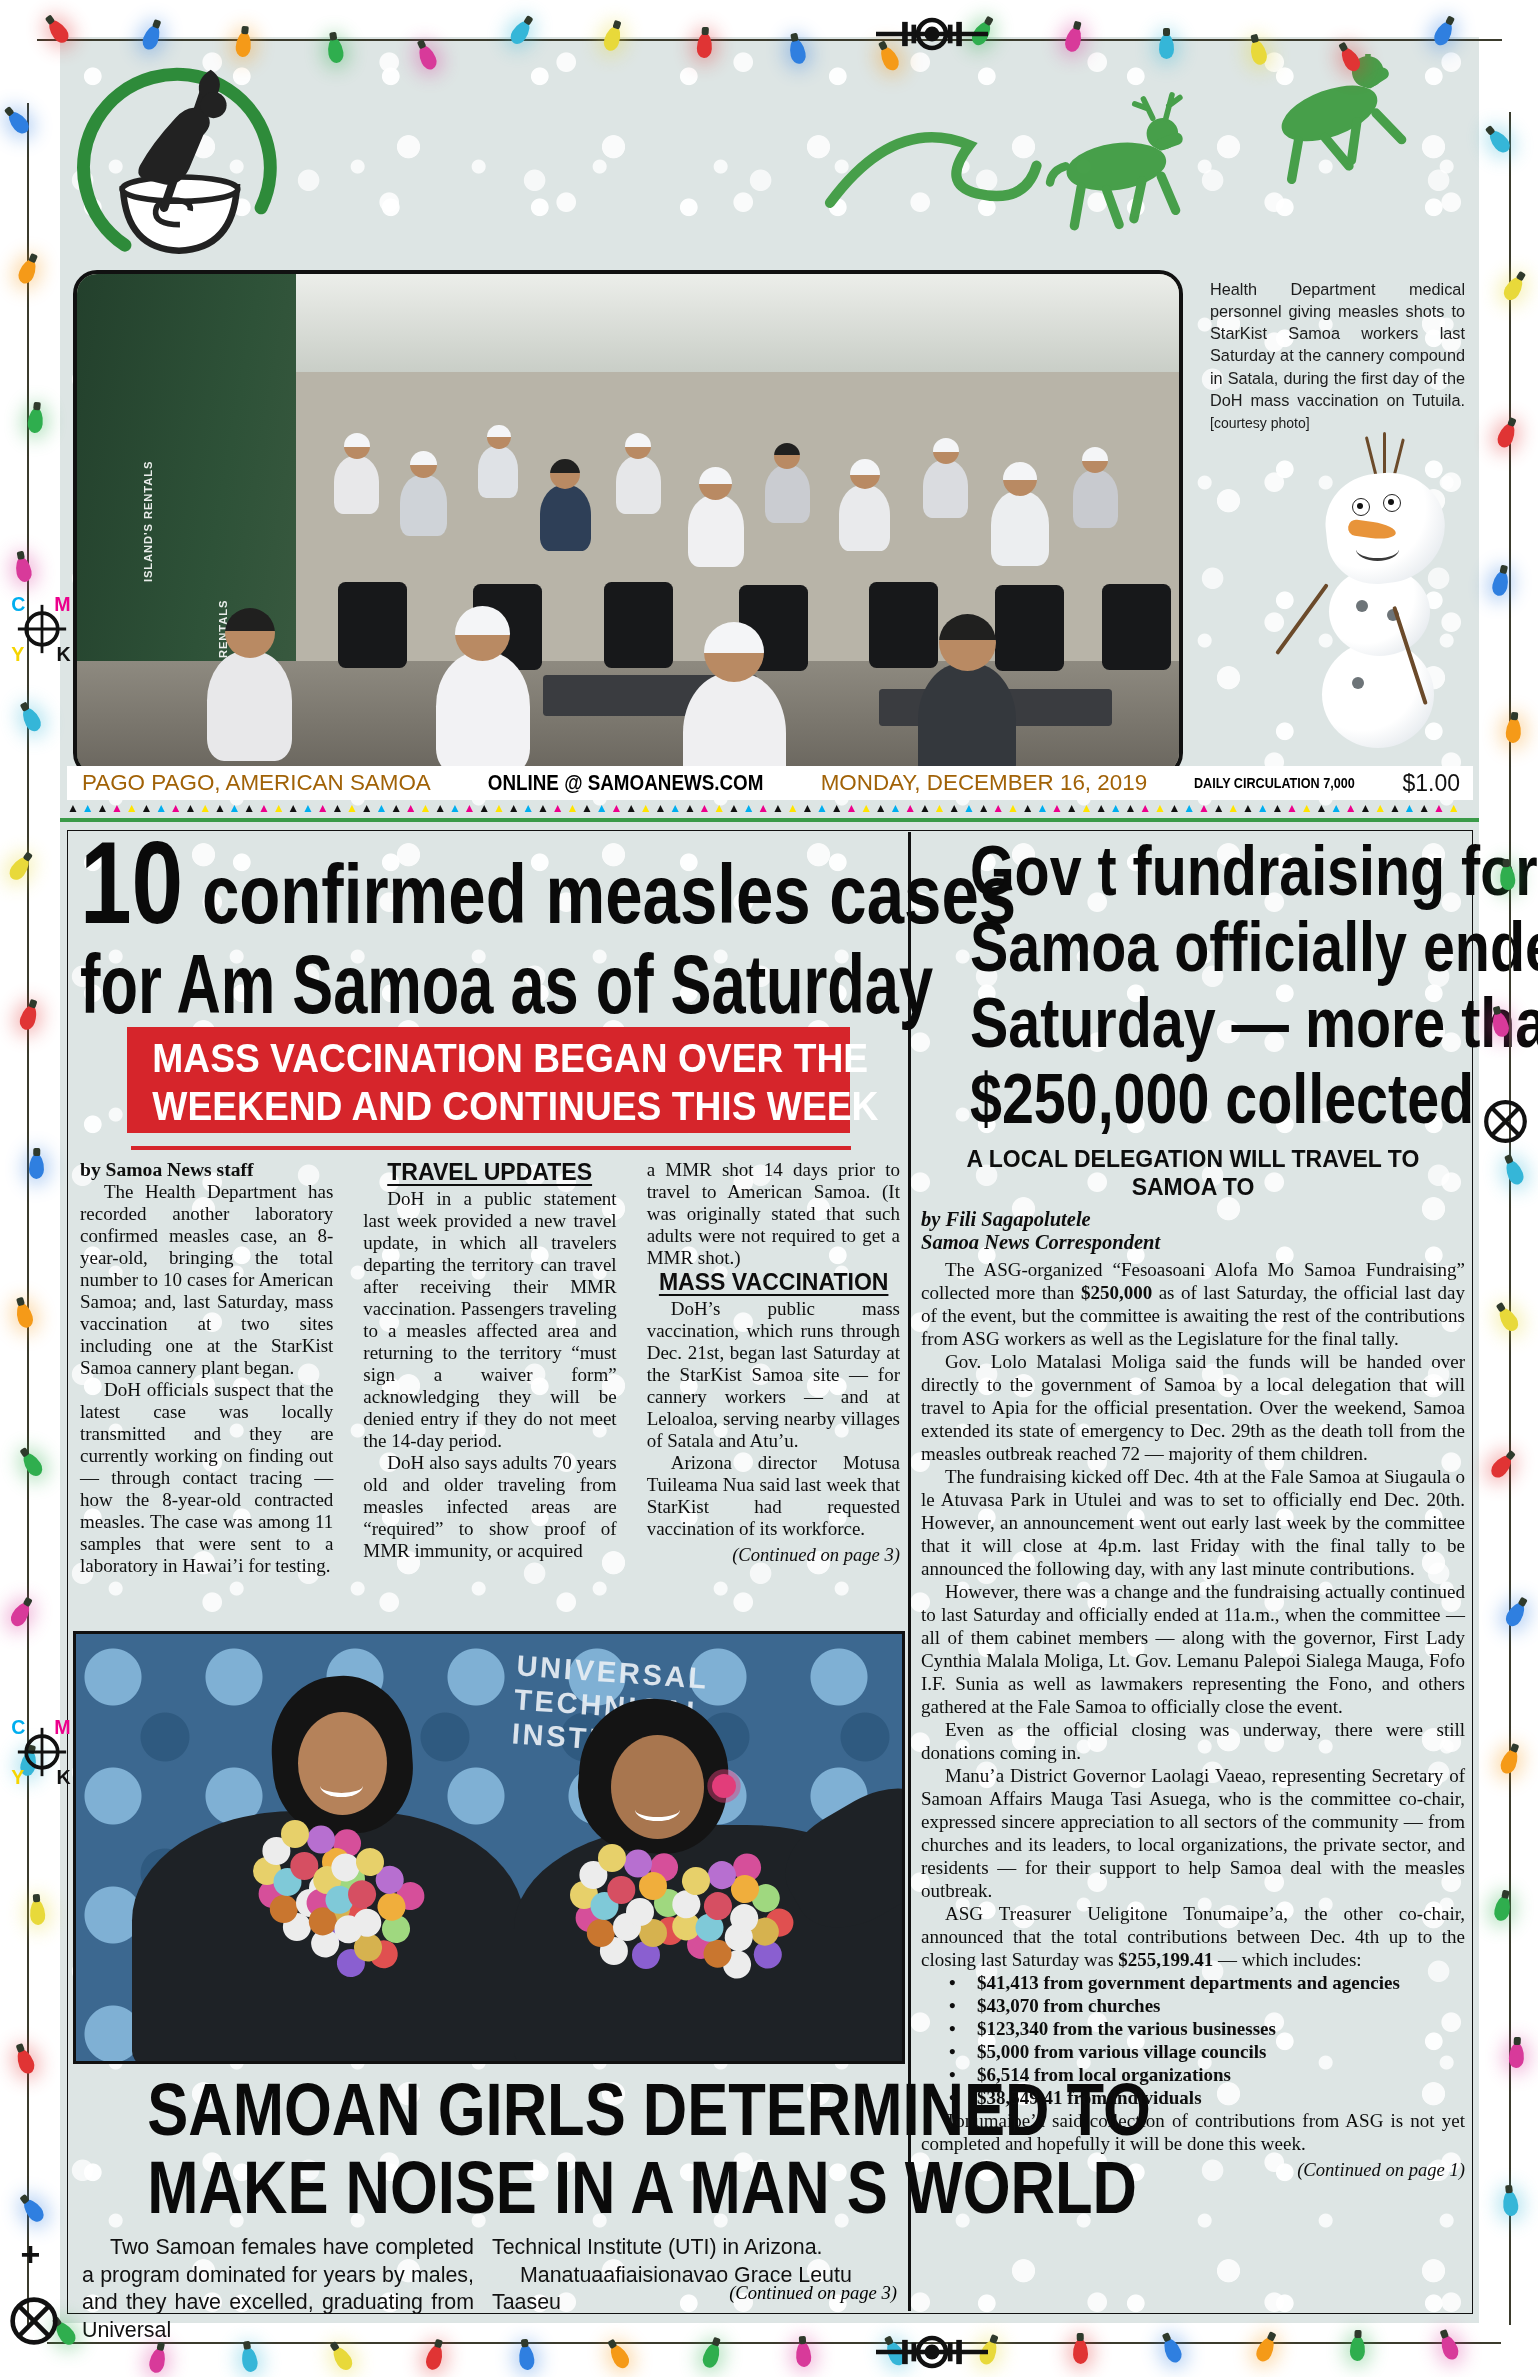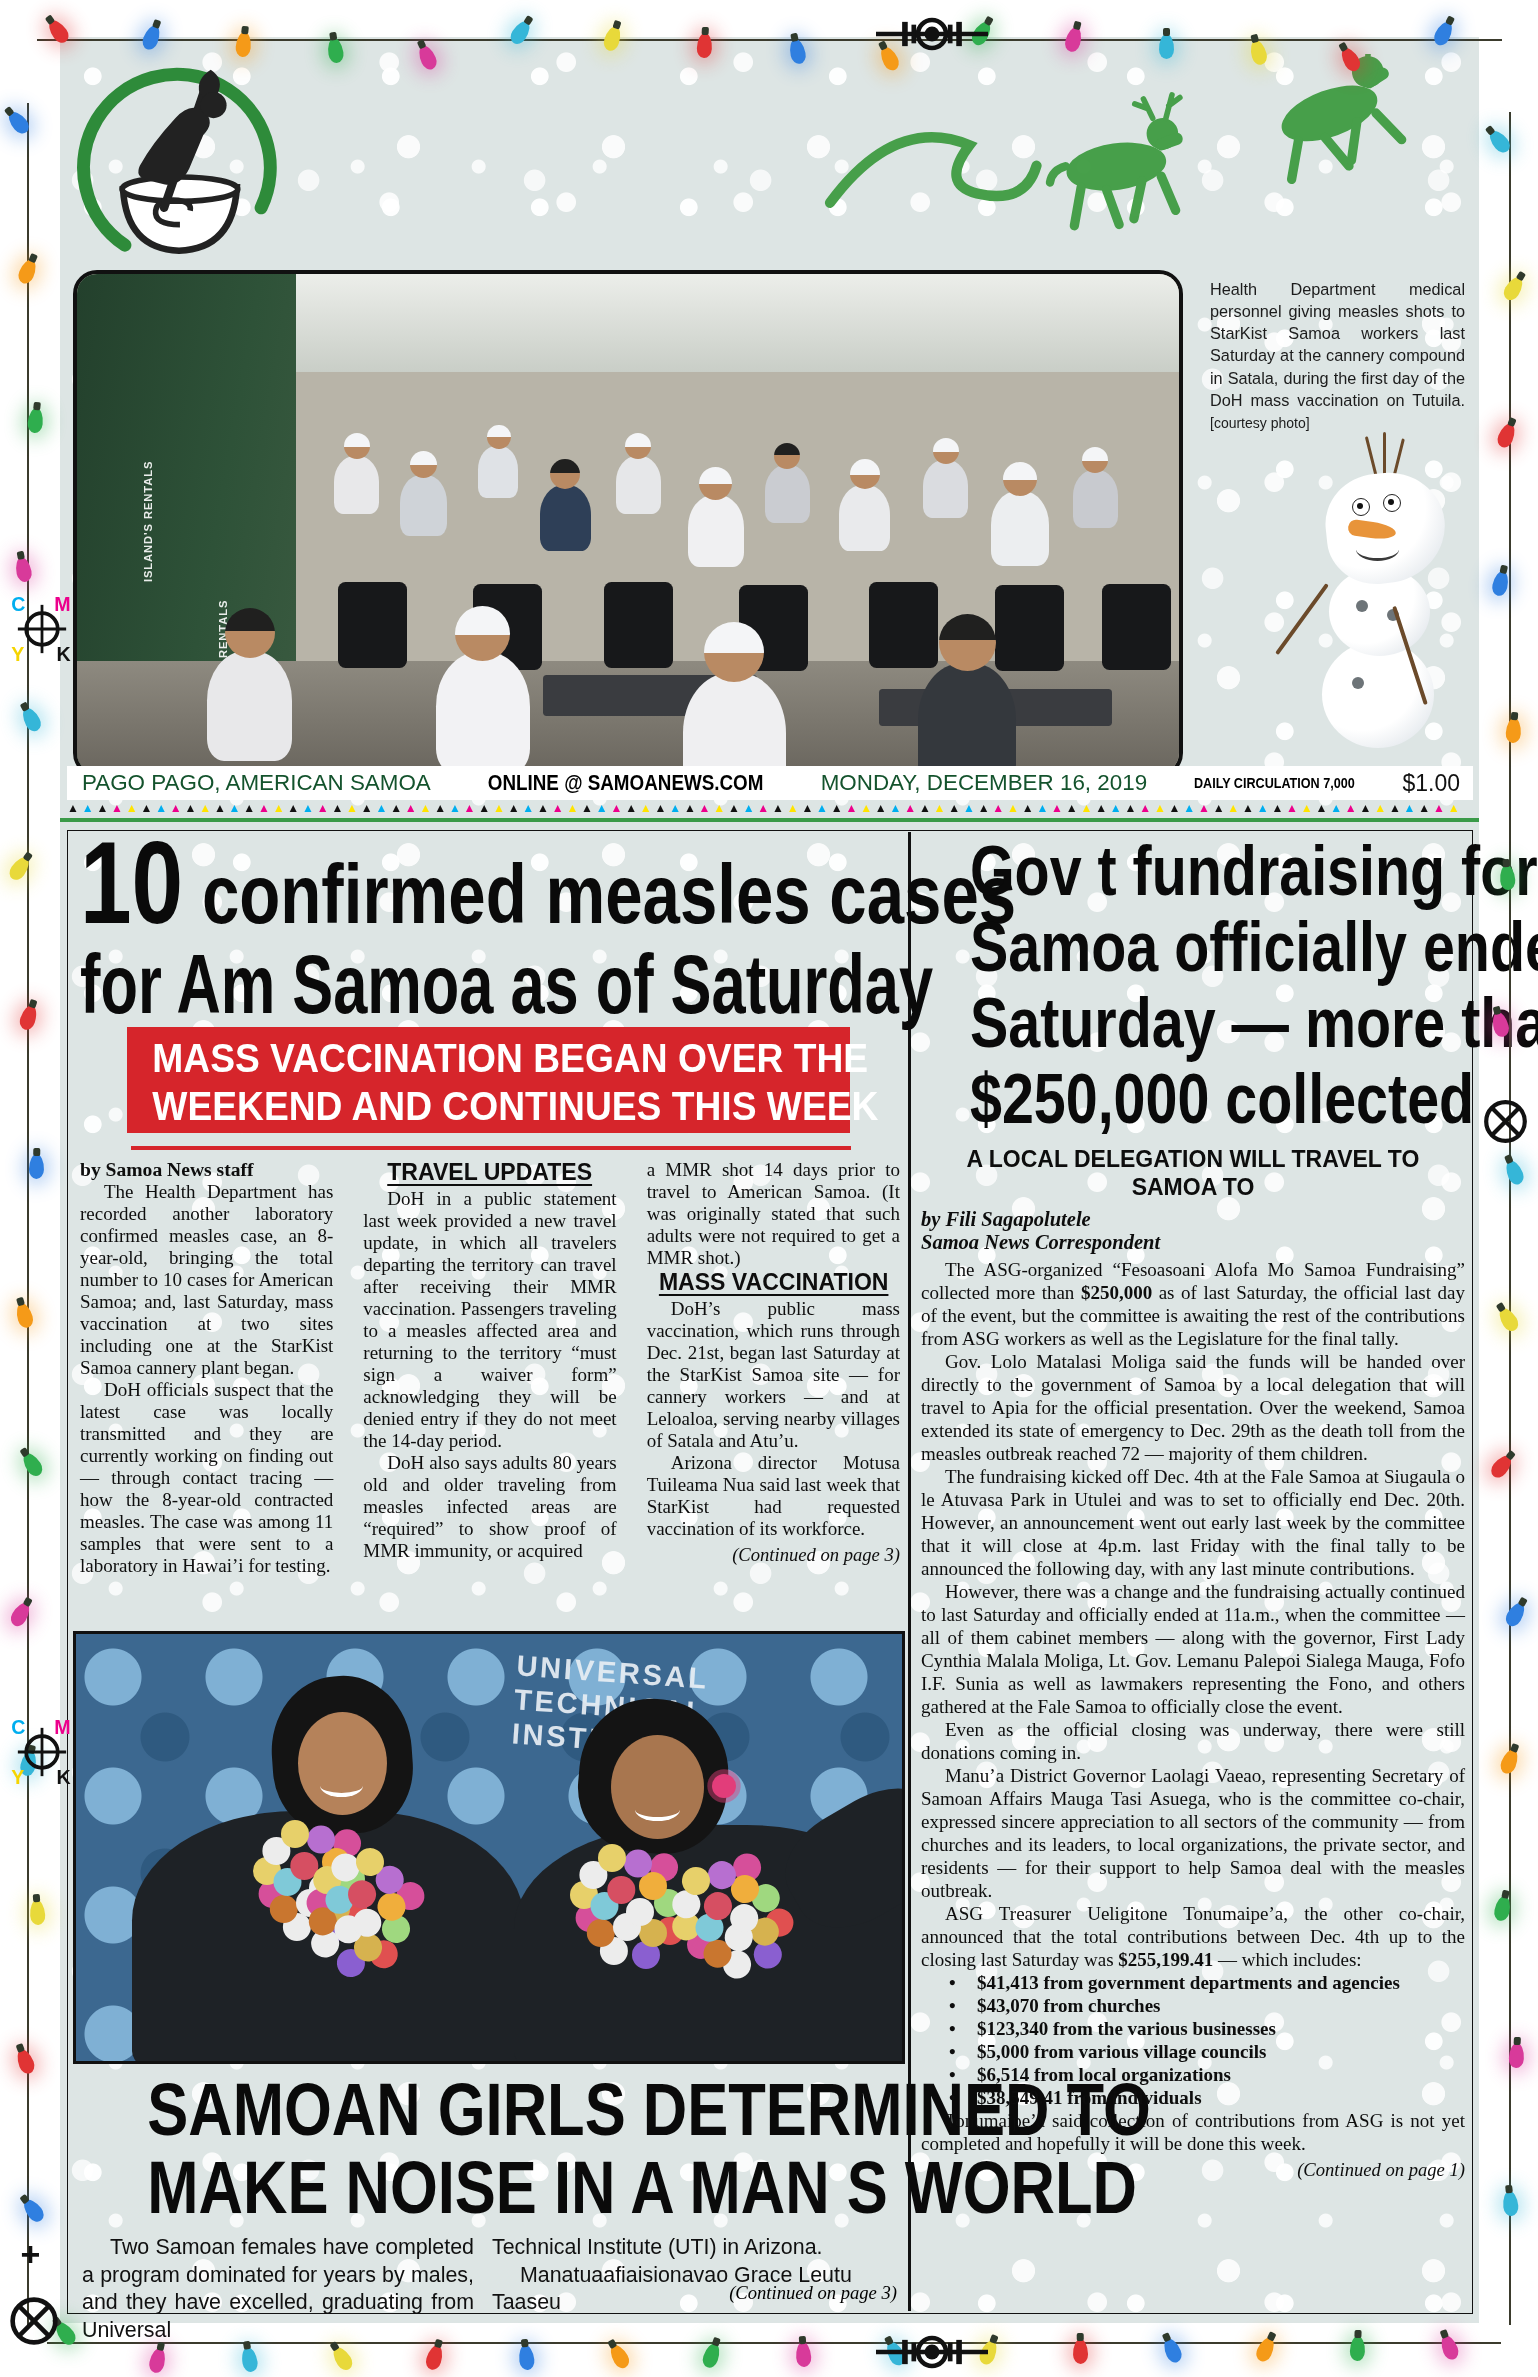--- a/index.html
+++ b/index.html
@@ -76,21 +76,21 @@
   .o-eye i{position:absolute;left:3.7px;top:3.7px;width:6.5px;height:6.5px;background:#111;border-radius:50%;display:block;}
   .o-nose{width:48px;height:16px;background:#e8943a;border-radius:9.3px 60% 60% 9.3px;transform:rotate(8deg);}
   .o-mouth{width:43px;height:20.5px;border-bottom:3.7px solid #3a3a3a;border-radius:0 0 50% 50%;}
   .o-btn{width:12px;height:12px;background:#6d7478;border-radius:50%;}
   .o-arm{width:3.7px;background:#6b4a2a;border-radius:1.9px;}
 
   
   .infobar{position:absolute;left:67px;top:766px;width:1406px;height:34px;background:#fff;
     display:flex;align-items:center;justify-content:space-between;
     padding:0 13px 0 15px;box-sizing:border-box;z-index:12;}
-  .ib-loc,.ib-date{font-size:22.4px;color:#14532d;letter-spacing:0;}
+  .ib-loc,.ib-date{font-size:22.4px;color:#a16207;letter-spacing:0;}
   .ib-online{font-size:21.4px;font-weight:bold;transform:scaleX(.88);}
   .ib-circ{font-size:14px;font-weight:bold;transform:scaleX(.9);}
   .ib-price{font-size:23px;color:#111;}
   .tri-row{position:absolute;left:67px;top:800px;width:1406px;height:17px;overflow:hidden;
     font-size:12px;letter-spacing:2.8px;line-height:17px;z-index:12;white-space:nowrap;}
   .green-rule{position:absolute;left:60px;top:818px;width:1419px;height:3.7px;background:#3a9a48;z-index:12;}
 
   
   .frame{position:absolute;left:67px;top:830px;width:1404px;height:1482px;
     border:1.9px solid #111;z-index:3;}
@@ -361,21 +361,21 @@
 
   <div class="lead-cols serif">
     <div class="lead-col">
       <p class="byline-lead">by Samoa News staff</p>
       <p>The Health Department has recorded another laboratory confirmed measles case, an 8-year-old, bringing the total number to 10 cases for American Samoa; and, last Saturday, mass vaccination at two sites including one at the StarKist Samoa cannery plant began.</p>
       <p>DoH officials suspect that the latest case was locally transmitted and they are currently working on finding out — through contact tracing — how the 8-year-old contracted measles. The case was among 11 samples that were sent to a laboratory in Hawai’i for testing.</p>
     </div>
     <div class="lead-col">
       <div class="col-heading">TRAVEL UPDATES</div>
       <p>DoH in a public statement last week provided a new travel update, in which all travelers departing the territory can travel after receiving their MMR vaccination. Passengers traveling to a measles affected area and returning to the territory “must sign a waiver form” acknowledging they will be denied entry if they do not meet the 14-day period.</p>
-      <p>DoH also says adults 80 years old and older traveling from measles infected areas are “required” to show proof of MMR immunity, or acquired</p>
+      <p>DoH also says adults 70 years old and older traveling from measles infected areas are “required” to show proof of MMR immunity, or acquired</p>
     </div>
     <div class="lead-col">
       <p style="text-indent:0;">a MMR shot 14 days prior to travel to American Samoa. (It was originally stated that such adults were not required to get a MMR shot.)</p>
       <div class="col-heading">MASS VACCINATION</div>
       <p>DoH’s public mass vaccination, which runs through Dec. 21st, began last Saturday at the StarKist Samoa site — for cannery workers — and at Leloaloa, serving nearby villages of Satala and Atu’u.</p>
       <p>Arizona director Motusa Tuileama Nua said last week that StarKist had requested vaccination of its workforce.</p>
       <p class="continued">(Continued on page 3)</p>
     </div>
   </div>
 

